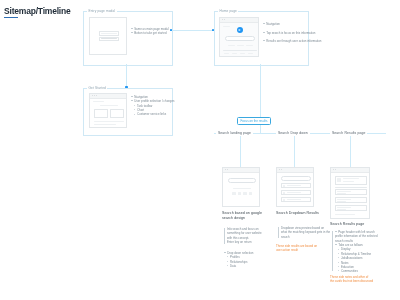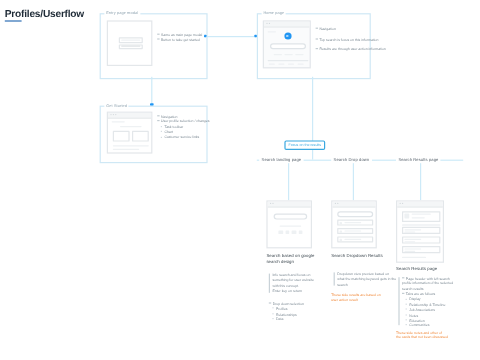--- a/index.html
+++ b/index.html
@@ -136,21 +136,21 @@
   .brace{
     position:absolute;
     border-left:0.6px solid #c9d2d8;
   }
 </style>
 </head>
 <body>
 
 <div id="canvas">
 
-  <div class="title">Profiles/Userflow</div>
+  <div class="title">Sitemap/Timeline</div>
   <div class="title-rule"></div>
 
   <div class="group" style="left:83px;top:11px;width:88px;height:53px;"></div>
   <div class="group-label" style="left:87px;top:9px;">Entry page modal</div>
 
   <div class="wf" style="left:89px;top:17px;width:38px;height:38px;">
     <div class="bar" style="left:9px;top:13px;width:20px;height:4.5px;background:#fff;border:0.6px solid #e3e7ea;border-radius:0.5px;box-sizing:border-box;"></div>
     <div class="bar" style="left:11px;top:14.6px;width:16px;height:1.1px;"></div>
     <div class="bar" style="left:9px;top:18.5px;width:20px;height:4px;background:#fff;border:0.6px solid #e3e7ea;border-radius:0.5px;box-sizing:border-box;"></div>
     <div class="bar" style="left:11px;top:20px;width:16px;height:1.1px;background:#dfe3e6;"></div>

